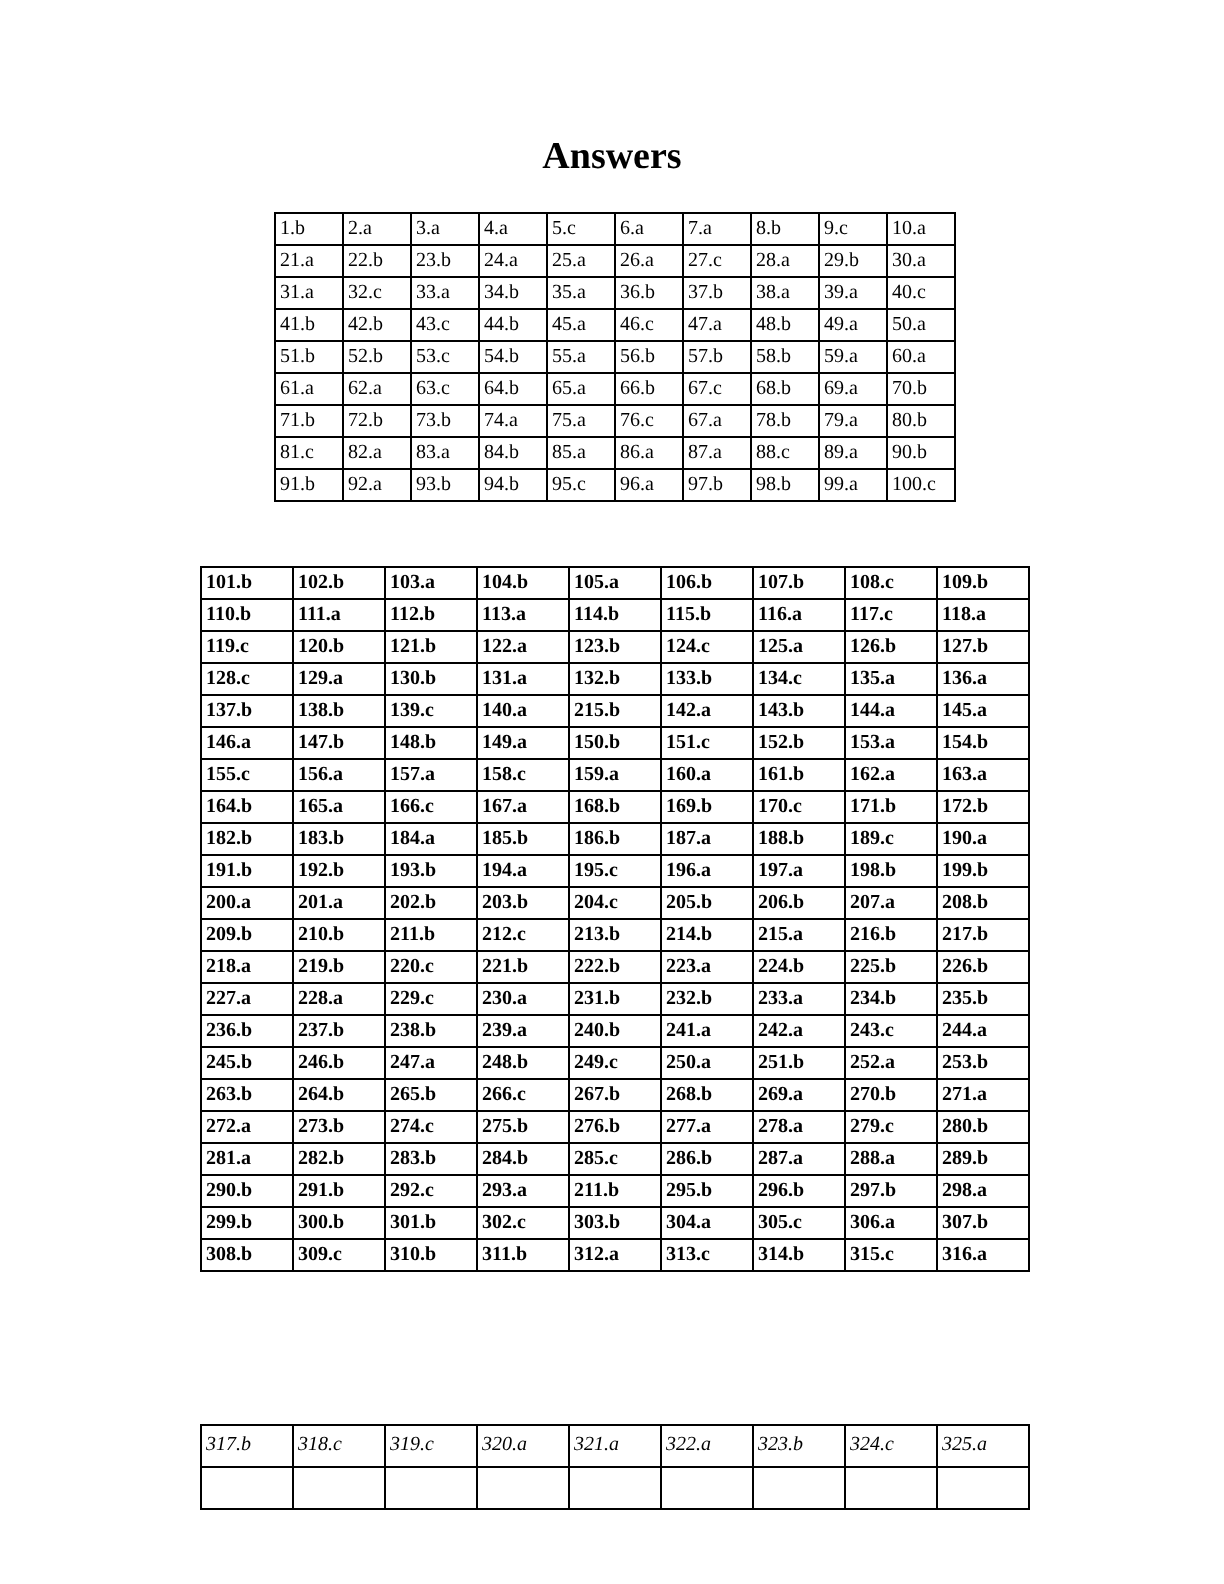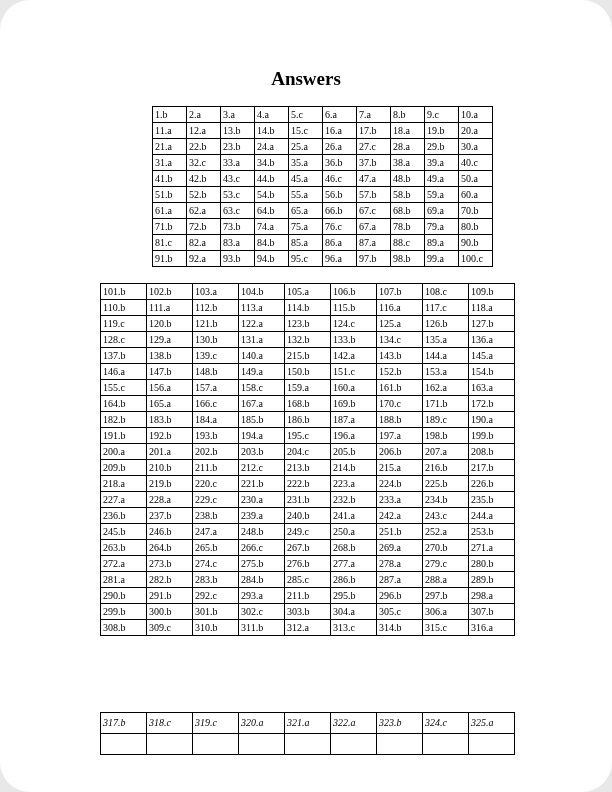--- a/index.html
+++ b/index.html
@@ -5,21 +5,20 @@
   html,body{margin:0;padding:0;background:#e8e8e8;}
   .page{
     position:relative;
     width:612px;height:792px;
     margin:0 auto;
     background:#ffffff;
     font-family:"Liberation Serif", serif;
     color:#000;
     overflow:hidden;
     box-sizing:border-box;
-    border-radius:30px;
   }
   .title{
     position:absolute;
     top:68px;left:0;width:100%;
     margin:0;
     text-align:center;
     font-size:19px;
     font-weight:bold;
     font-family:"Liberation Serif", serif;
   }
@@ -31,23 +30,23 @@
   td{
     border:1px solid #000;
     font-size:10px;
     line-height:12px;
     padding:1px 2px;
     vertical-align:middle;
     text-align:left;
     white-space:nowrap;
     overflow:hidden;
   }
-  .t1{left:152px;top:106px;}
+  .t1{left:137px;top:106px;}
   .t1 td{width:29px;height:13px;}
-  .t2{left:100px;top:283px;}
+  .t2{left:100px;top:283px;font-weight:bold;}
   .t2 td{width:41px;height:13px;}
   .t3{left:100px;top:712px;}
   .t3 td{width:41px;height:18px;font-style:italic;}
 </style>
 </head>
 <body>
 
 <div class="page">
   <h1 class="title">Answers</h1>
 
@@ -59,32 +58,20 @@
           <td>3.a</td>
           <td>4.a</td>
           <td>5.c</td>
           <td>6.a</td>
           <td>7.a</td>
           <td>8.b</td>
           <td>9.c</td>
           <td>10.a</td>
         </tr>
         <tr>
-          <td>11.a</td>
-          <td>12.a</td>
-          <td>13.b</td>
-          <td>14.b</td>
-          <td>15.c</td>
-          <td>16.a</td>
-          <td>17.b</td>
-          <td>18.a</td>
-          <td>19.b</td>
-          <td>20.a</td>
-        </tr>
-        <tr>
           <td>21.a</td>
           <td>22.b</td>
           <td>23.b</td>
           <td>24.a</td>
           <td>25.a</td>
           <td>26.a</td>
           <td>27.c</td>
           <td>28.a</td>
           <td>29.b</td>
           <td>30.a</td>

